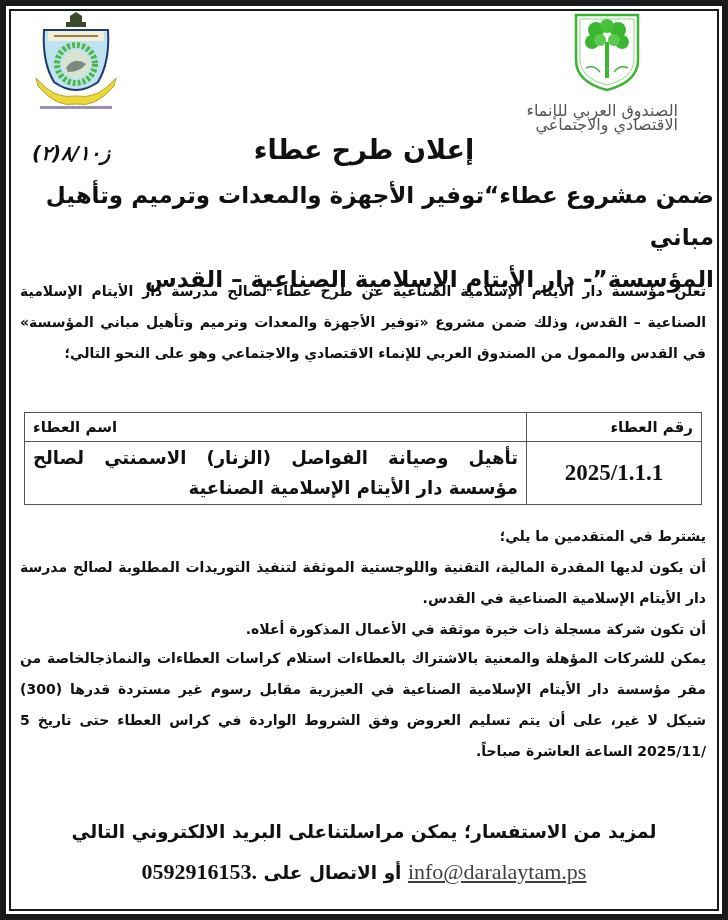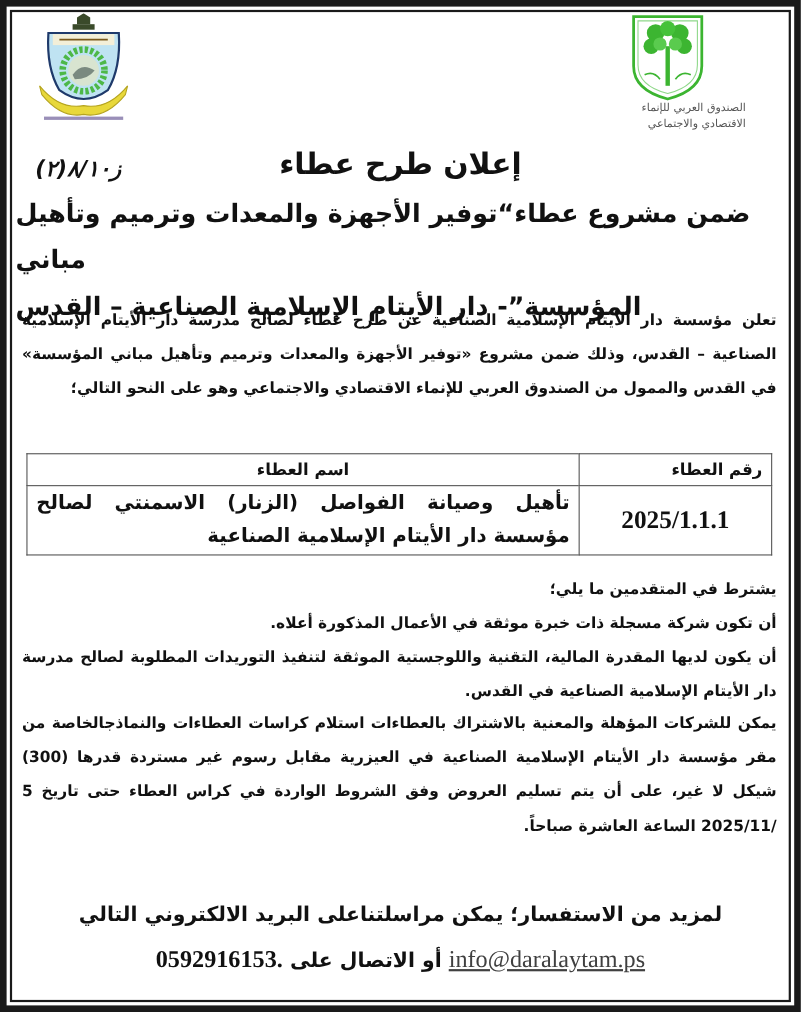--- a/index.html
+++ b/index.html
@@ -42,24 +42,25 @@
       width: 190px;
       text-align: center;
     }
     .fund-shield {
       width: 70px;
       height: 80px;
       margin: 0 auto;
       display: block;
     }
     .fund-name {
-      font-size: 10px;
+      font-size: 16px;
       color: #555;
       line-height: 14px;
       text-align: right;
+      margin-top: 12px;
       padding-right: 24px;
       letter-spacing: 1px;
     }
     .logo-left {
       position: absolute;
       left: 30px;
       top: 12px;
       width: 92px;
       height: 100px;
     }
@@ -81,21 +82,21 @@
       font-size: 20px;
       font-weight: bold;
       direction: rtl;
       line-height: 26px;
       font-style: italic;
     }
     .subtitle {
       position: absolute;
       top: 174px;
       left: 14px; right: 14px;
-      text-align: left;
+      text-align: right;
       font-size: 23px;
       font-weight: bold;
       line-height: 42px;
     }
 
     
     .body-block {
       position: absolute;
       left: 20px;
       right: 22px;
@@ -119,21 +120,21 @@
     .tender-table th, .tender-table td {
       border: 1.5px solid #555;
       padding: 0 8px;
     }
     .tender-table th {
       height: 28px;
       font-size: 15px;
       font-weight: bold;
     }
     .th-num { width: 158px; text-align: right; padding-right: 12px; margin-left: 28px; }
-    .th-name { text-align: center; }
+    .th-name { text-align: left; }
     .td-num {
       text-align: center;
       font-family: "Liberation Serif", serif;
       font-size: 23px;
       font-weight: bold;
       direction: ltr;
     }
     .td-name {
       font-size: 18px;
       line-height: 30px;
@@ -238,22 +239,22 @@
     <tbody>
       <tr>
         <td class="td-num">2025/1.1.1</td>
         <td class="td-name">تأهيل وصيانة الفواصل (الزنار) الاسمنتي لصالح مؤسسة دار الأيتام الإسلامية الصناعية</td>
       </tr>
     </tbody>
   </table>
 
   <div class="body-block conditions">
     <p>يشترط في المتقدمين ما يلي؛</p>
+    <p>أن يكون لديها المقدرة المالية، التقنية واللوجستية الموثقة لتنفيذ التوريدات المطلوبة لصالح مدرسة دار الأيتام الإسلامية الصناعية في القدس.</p>
     <p>أن تكون شركة مسجلة ذات خبرة موثقة في الأعمال المذكورة أعلاه.</p>
-    <p>أن يكون لديها المقدرة المالية، التقنية واللوجستية الموثقة لتنفيذ التوريدات المطلوبة لصالح مدرسة دار الأيتام الإسلامية الصناعية في القدس.</p>
   </div>
 
   <div class="body-block submission">
     <p>يمكن للشركات المؤهلة والمعنية بالاشتراك بالعطاءات استلام كراسات العطاءات والنماذجالخاصة من مقر مؤسسة دار الأيتام الإسلامية الصناعية في العيزرية مقابل رسوم غير مستردة قدرها (300) شيكل لا غير، على أن يتم تسليم العروض وفق الشروط الواردة في كراس العطاء حتى تاريخ 5 /2025/11 الساعة العاشرة صباحاً.</p>
   </div>
 
   <div class="contact">
     <div>لمزيد من الاستفسار؛ يمكن مراسلتناعلى البريد الالكتروني التالي</div>
     <div>
       <a class="email-link">info@daralaytam.ps</a>

